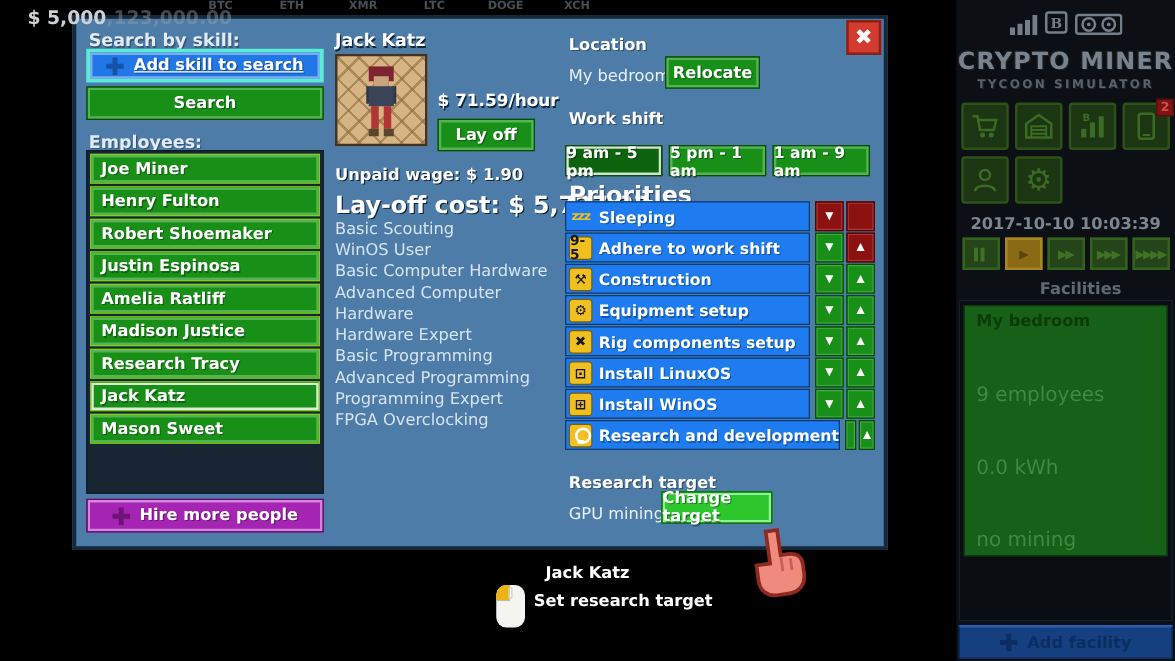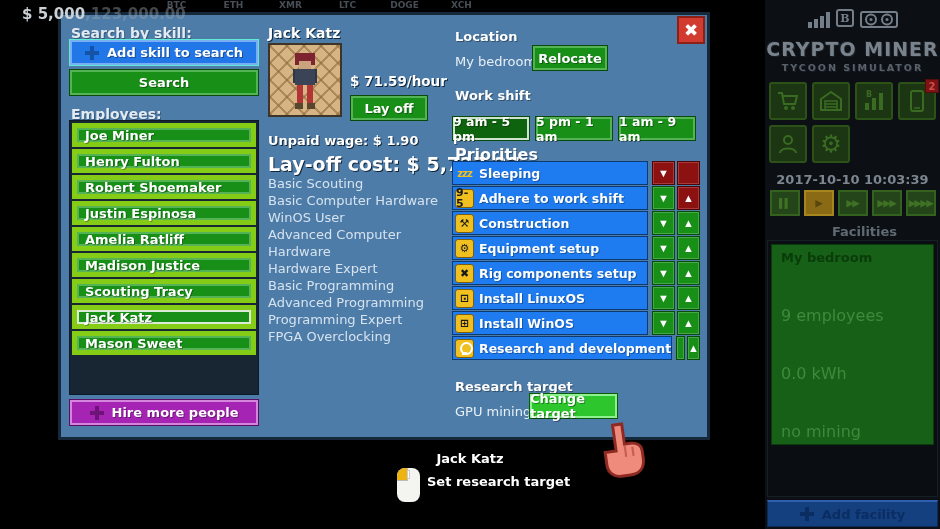--- a/index.html
+++ b/index.html
@@ -17,41 +17,41 @@
   
   .dialog{position:absolute;left:58px;top:12px;width:652px;height:428px;z-index:10;
     background:var(--dialog,#4d7ca8);border:3px solid #16293b;}
   .dlg-label{position:absolute;font-size:14px;font-weight:bold;color:#e2ebf3;text-shadow:1px 1px 0 rgba(0,0,0,.3);}
   .hdr{position:absolute;font-size:13px;font-weight:bold;color:#fff;text-shadow:1px 1px 0 rgba(0,0,0,.35);}
   .val{position:absolute;font-size:13px;color:#e8f0f7;}
 
   .btn{display:flex;align-items:center;justify-content:center;cursor:pointer;
     font-weight:bold;color:#fff;font-size:13px;text-shadow:1px 1px 0 rgba(0,0,0,.35);}
   .btn-green{background:var(--green,#189018);border:1px solid #0a4a0a;box-shadow:inset 0 0 0 2px #54b354;}
-  .btn-blue{background:var(--blue,#2277e8);border:1px solid #5eead4;box-shadow:inset 0 0 0 2px #79aef2;}
+  .btn-blue{background:var(--blue,#2277e8);border:3px solid #5eead4;box-shadow:inset 0 0 0 2px #79aef2;text-decoration:underline;}
   .btn-purple{background:var(--purple,#a524b4);border:1px solid #5c0e66;box-shadow:inset 0 0 0 2px #d486dc;}
   .btn-bright{background:var(--green_bright,#2dc72d);border:1px solid #0a5a0a;box-shadow:inset 0 0 0 2px #8ff08f;}
 
   .plus{position:relative;width:14px;height:14px;margin-right:8px;flex:0 0 auto;}
   .plus::before{content:"";position:absolute;left:5px;top:0;width:4px;height:14px;background:currentColor;}
   .plus::after{content:"";position:absolute;left:0;top:5px;width:14px;height:4px;background:currentColor;}
   .plus-blue{color:#1453a8;}.plus-pink{color:#6e1378;}.plus-navy{color:#0b2d62;}
 
   .close-btn{position:absolute;top:1px;right:2px;width:28px;height:28px;background:#d23c30;
     border:2px solid #8c1f16;color:#fff;font-size:17px;font-weight:bold;display:flex;
     align-items:center;justify-content:center;cursor:pointer;}
 
   
   .search-label{left:10px;top:10px;}
   .add-skill{position:absolute;left:8px;top:24px;width:190px;height:27px;}
   .search-btn{position:absolute;left:8px;top:54px;width:190px;height:27px;}
   .emp-label{left:10px;top:91px;}
   .emp-list{position:absolute;left:8px;top:105px;width:190px;height:275px;background:#182633;
     border:1px solid #0e1a26;padding:2px;}
-  .emp{height:24px;margin-bottom:2px;background:var(--green,#189018);border:5px solid #84cc16;
+  .emp{height:24px;margin-bottom:2px;background:var(--green,#189018);border:1px solid #84cc16;
     box-shadow:inset 0 0 0 2px #54b354;color:#fff;font-size:13px;font-weight:600;
     display:flex;align-items:center;padding-left:8px;cursor:pointer;text-shadow:1px 1px 0 rgba(0,0,0,.3);}
   .emp.selected{box-shadow:inset 0 0 0 2px #dcead8;}
   .hire-btn{position:absolute;left:8px;top:384px;width:190px;height:27px;}
 
   
   .who-name{position:absolute;left:207px;top:10px;font-size:14px;font-weight:bold;color:#fff;text-shadow:1px 1px 0 #12263a;}
   .portrait{position:absolute;left:207px;top:28px;width:74px;height:74px;border:2px solid #3e3428;
     background-color:#d7b483;
     background-image:repeating-linear-gradient(45deg,rgba(140,104,58,.55) 0 2px,transparent 2px 12px),
@@ -65,21 +65,21 @@
   .skill{font-size:13px;line-height:17px;color:#d6e3ef;}
 
   
   .loc-label{left:394px;top:14px;font-size:13px;}
   .loc-val{left:394px;top:39px;}
   .relocate-btn{position:absolute;left:471px;top:30px;width:76px;height:26px;}
   .shift-label{left:394px;top:73px;font-size:13px;}
   .shift-row{position:absolute;left:391px;top:89px;display:flex;gap:5px;}
   .shift-btn{width:78px;height:25px;font-size:12.5px;margin-top:12px;}
   .shift-btn.selected{background:#0e640e;box-shadow:inset 0 0 0 2px #cfe3cf;}
-  .prio-label{left:394px;top:130px;font-size:16px;}
+  .prio-label{left:394px;top:130px;font-size:19px;}
   .prio-list{position:absolute;left:391px;top:146px;width:248px;}
   .prow{display:flex;height:24px;margin-bottom:1px;}
   .prow-bar{flex:1;display:flex;align-items:center;background:var(--priority_blue,#1e7bf0);
     border:1px solid #0d3a70;cursor:pointer;}
   .picon{width:19px;height:19px;margin:0 5px 0 2px;display:flex;align-items:center;justify-content:center;flex:0 0 auto;}
   .icon-box{background:var(--yellow,#f0c020);border:1px solid #7a5c10;border-radius:3px;
     color:#1a1a1a;font-size:11px;font-weight:bold;line-height:1;}
   .icon-sleep i{font-style:normal;color:var(--yellow,#f0c020);font-weight:bold;font-size:10px;letter-spacing:-1px;}
   .icon-bulb{position:relative;}
   .icon-bulb::before{content:"";width:9px;height:9px;border:2px solid #fff;border-radius:50%;position:absolute;top:2px;left:4px;}
@@ -171,21 +171,21 @@
         <div class="emp">Henry Fulton</div>
 
         <div class="emp">Robert Shoemaker</div>
 
         <div class="emp">Justin Espinosa</div>
 
         <div class="emp">Amelia Ratliff</div>
 
         <div class="emp">Madison Justice</div>
 
-        <div class="emp">Scouting Tracy</div>
+        <div class="emp">Research Tracy</div>
 
         <div class="emp selected">Jack Katz</div>
 
         <div class="emp">Mason Sweet</div>
       </div>
     <div class="btn btn-purple hire-btn">
       <span class="plus plus-pink"></span>
       <span>Hire more people</span>
     </div>
 
@@ -205,22 +205,22 @@
     </div>
     <div class="wage">$ 71.59/hour</div>
     <div class="btn btn-green layoff-btn">
       <span>Lay off</span>
     </div>
     <div class="unpaid">Unpaid wage: $ 1.90</div>
     <div class="layoff-cost">Lay-off cost: $ 5,727.27</div>
     <div class="skills">
 
     <div class="skill">Basic Scouting</div>
+        <div class="skill">WinOS User</div>
         <div class="skill">Basic Computer Hardware</div>
-        <div class="skill">WinOS User</div>
         <div class="skill">Advanced Computer Hardware</div>
         <div class="skill">Hardware Expert</div>
         <div class="skill">Basic Programming</div>
         <div class="skill">Advanced Programming</div>
         <div class="skill">Programming Expert</div>
         <div class="skill">FPGA Overclocking</div>
       </div>
 
     <div class="hdr loc-label">Location</div>
     <div class="val loc-val">My bedroom</div>

